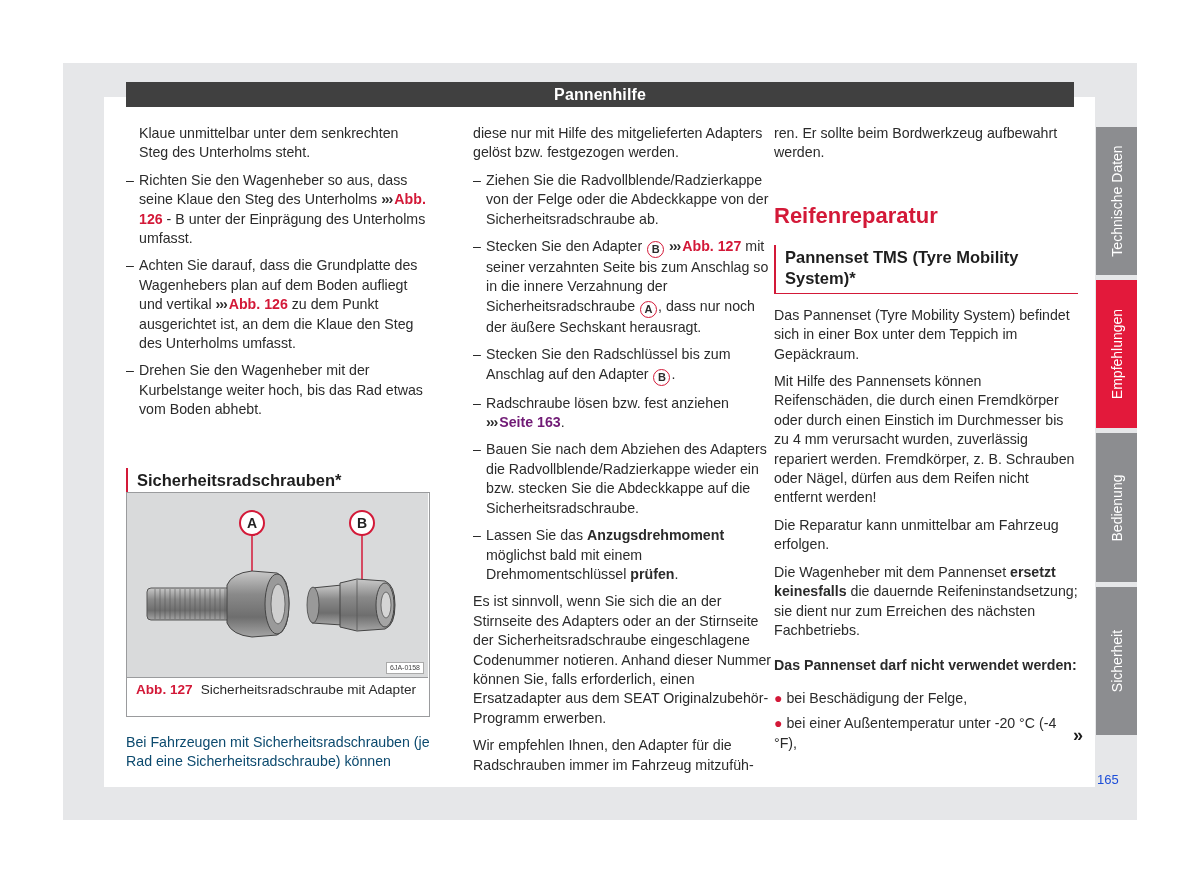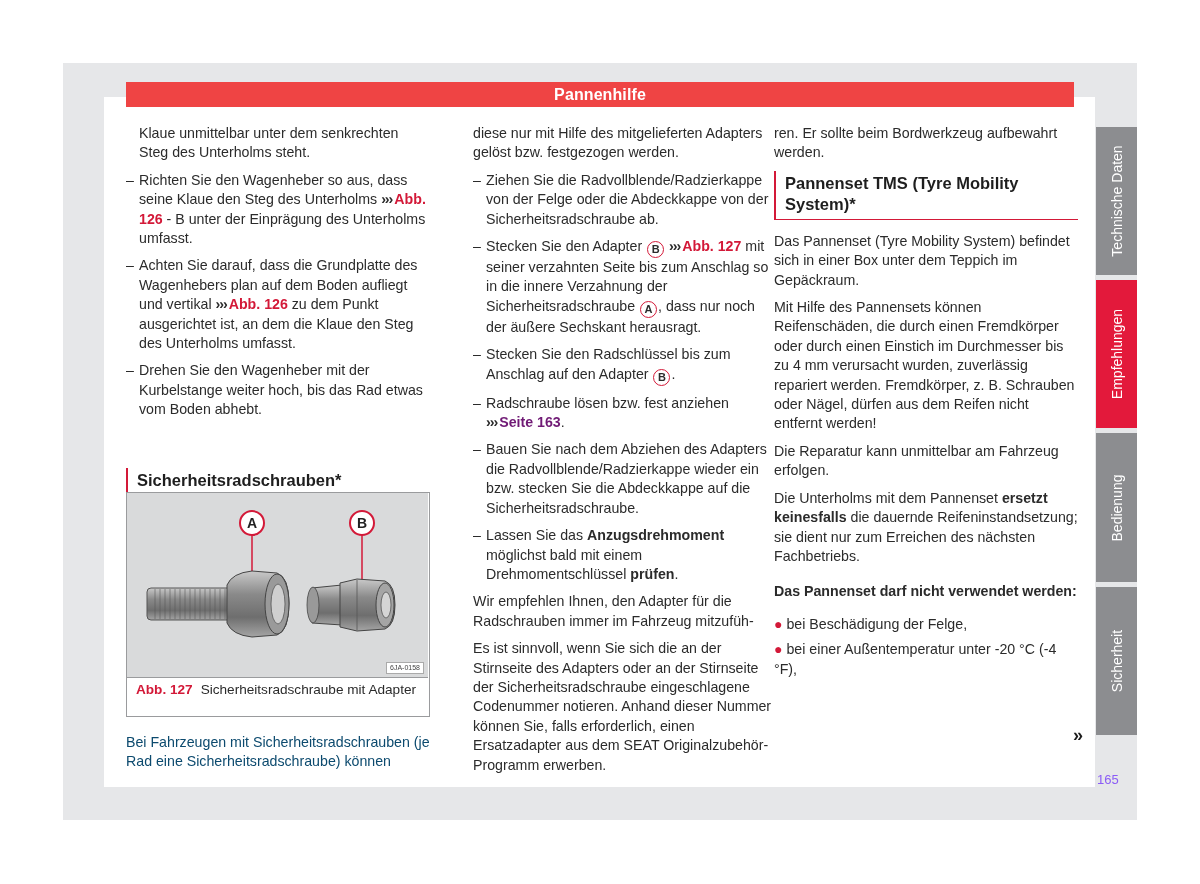--- a/index.html
+++ b/index.html
@@ -2,21 +2,21 @@
 <html><head>
   <meta charset="utf-8">
   <style>
     * { box-sizing: border-box; margin: 0; padding: 0; }
     html, body { width: 1200px; height: 884px; background: #ffffff; overflow: hidden; }
     body { position: relative; font-family: "Liberation Sans", "DejaVu Sans", sans-serif; color: #2a2a2a; }
 
     .outer-frame { position: absolute; left: 63px; top: 63px; width: 1074px; height: 757px; background: #e6e7e9; }
     .page { position: absolute; left: 104px; top: 97px; width: 991px; height: 690px; background: #ffffff; }
 
-    .header-bar { position: absolute; left: 126px; top: 82px; width: 948px; height: 25px; background: #ef4444;
+    .header-bar { position: absolute; left: 126px; top: 82px; width: 948px; height: 25px; background: #404040;
       color: #ffffff; font-weight: bold; font-size: 16px; text-align: center; line-height: 25px; letter-spacing: 0.1px; }
 
     .col { position: absolute; top: 124px; font-size: 14.2px; line-height: 19.4px; color: #2b2b2b; }
     .col1 { left: 126px; width: 304px; }
     .col2 { left: 450px; width: 304px; margin-left: 23px; }
     .col3 { left: 774px; width: 304px; }
 
     .p { margin-bottom: 8px; }
     .indent { padding-left: 13px; }
     .dash-item { position: relative; padding-left: 13px; margin-bottom: 8px; }
@@ -46,21 +46,21 @@
     .bullet { position: relative; padding-left: 0; margin-bottom: 6px; }
     .bullet .dot { color: #d31938; font-size: 14px; margin-right: 4px; }
 
     .continue-mark { position: absolute; left: 1073px; top: 725px; font-weight: bold; font-size: 18px; color: #1e1e1e; }
 
     .side-tab { position: absolute; left: 1096px; width: 41px; background: #8c8d90; }
     .side-tab.active { background: #e3193b; }
     .side-tab span { position: absolute; left: 50%; top: 50%; transform: translate(-50%, -50%) rotate(-90deg);
       white-space: nowrap; color: #ffffff; font-size: 14px; }
 
-    .page-number { position: absolute; left: 1097px; top: 772px; font-size: 13px; color: #8b5cf6; }
+    .page-number { position: absolute; left: 1097px; top: 772px; font-size: 13px; color: #1d4ed8; }
   </style>
 </head>
 <body>
 
 <div class="outer-frame"></div>
 <div class="page"></div>
 
 <div class="header-bar">
   <span>Pannenhilfe</span>
 </div>
@@ -177,32 +177,33 @@
   <div class="dash-item">
     <span class="dash">–</span>
     <span>Bauen Sie nach dem Abziehen des Adapters die Radvollblende/Radzierkappe wieder ein bzw. stecken Sie die Abdeckkappe auf die Sicherheitsradschraube.</span>
   </div>
 
   <div class="dash-item">
     <span class="dash">–</span>
     <span>Lassen Sie das </span><span class="b">Anzugsdrehmoment</span><span> möglichst bald mit einem Drehmomentschlüssel </span><span class="b">prüfen</span><span>.</span>
   </div>
 
+  <div class="p">Es ist sinnvoll, wenn Sie sich die an der Stirnseite des Adapters oder an der Stirnseite der Sicherheitsradschraube eingeschlagene Codenummer notieren. Anhand dieser Nummer können Sie, falls erforderlich, einen Ersatzadapter aus dem SEAT Originalzubehör-Programm erwerben.</div>
   <div class="p">Wir empfehlen Ihnen, den Adapter für die Radschrauben immer im Fahrzeug mitzufüh-</div>
-  <div class="p">Es ist sinnvoll, wenn Sie sich die an der Stirnseite des Adapters oder an der Stirnseite der Sicherheitsradschraube eingeschlagene Codenummer notieren. Anhand dieser Nummer können Sie, falls erforderlich, einen Ersatzadapter aus dem SEAT Originalzubehör-Programm erwerben.</div>
 </div>
 
 <div class="col col3">
   <div class="p">ren. Er sollte beim Bordwerkzeug aufbewahrt werden.</div>
+  <div class="sec-title">Reifenreparatur</div>
   <div class="subhead" style="margin-bottom: 12px;">Pannenset TMS (Tyre Mobility System)*</div>
   <div class="p">Das Pannenset (Tyre Mobility System) befindet sich in einer Box unter dem Teppich im Gepäckraum.</div>
   <div class="p">Mit Hilfe des Pannensets können Reifenschäden, die durch einen Fremdkörper oder durch einen Einstich im Durchmesser bis zu 4 mm verursacht wurden, zuverlässig repariert werden. Fremdkörper, z. B. Schrauben oder Nägel, dürfen aus dem Reifen nicht entfernt werden!</div>
   <div class="p">Die Reparatur kann unmittelbar am Fahrzeug erfolgen.</div>
   <div class="p">
-    <span>Die Unterholms mit dem Pannenset </span><span class="b">ersetzt keinesfalls</span><span> die dauernde Reifeninstandsetzung; sie dient nur zum Erreichen des nächsten Fachbetriebs.</span>
+    <span>Die Wagenheber mit dem Pannenset </span><span class="b">ersetzt keinesfalls</span><span> die dauernde Reifeninstandsetzung; sie dient nur zum Erreichen des nächsten Fachbetriebs.</span>
   </div>
   <div class="b" style="margin: 16px 0 13px 0;">Das Pannenset darf nicht verwendet werden:</div>
   <div class="bullet">
     <span class="dot">●</span><span>bei Beschädigung der Felge,</span>
   </div>
   <div class="bullet">
     <span class="dot">●</span><span>bei einer Außentemperatur unter -20 °C (-4 °F),</span>
   </div>
 </div>
 

